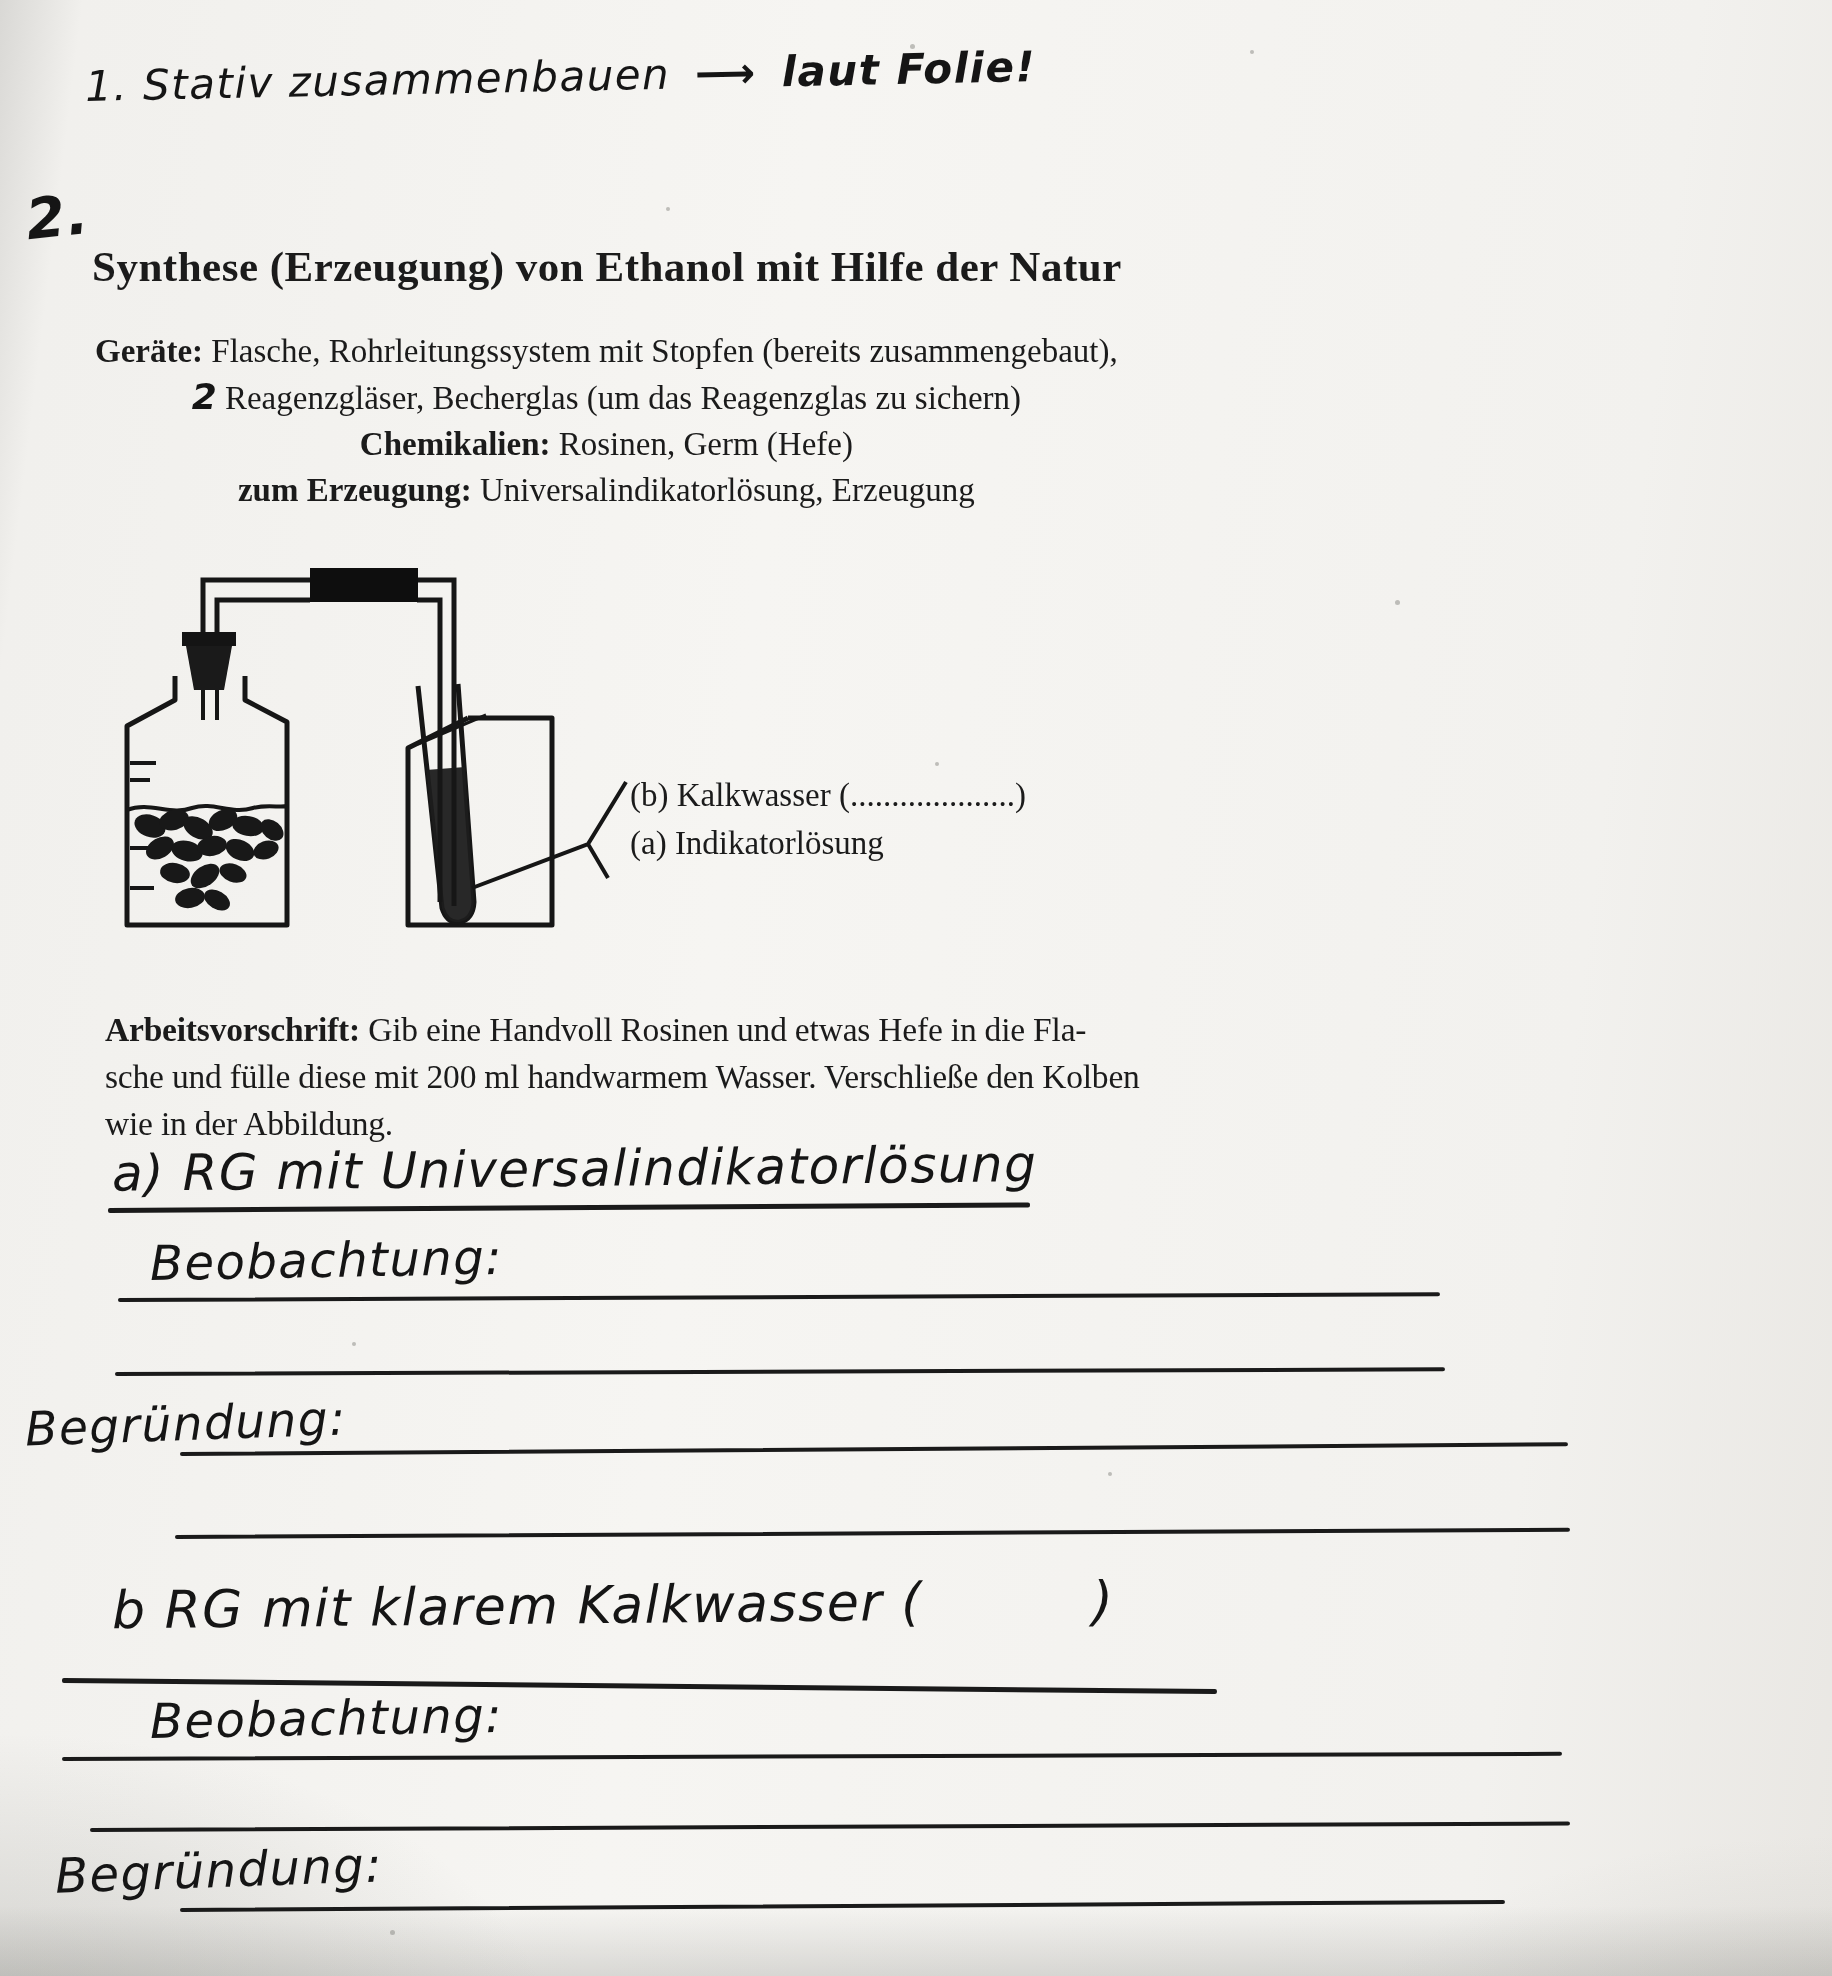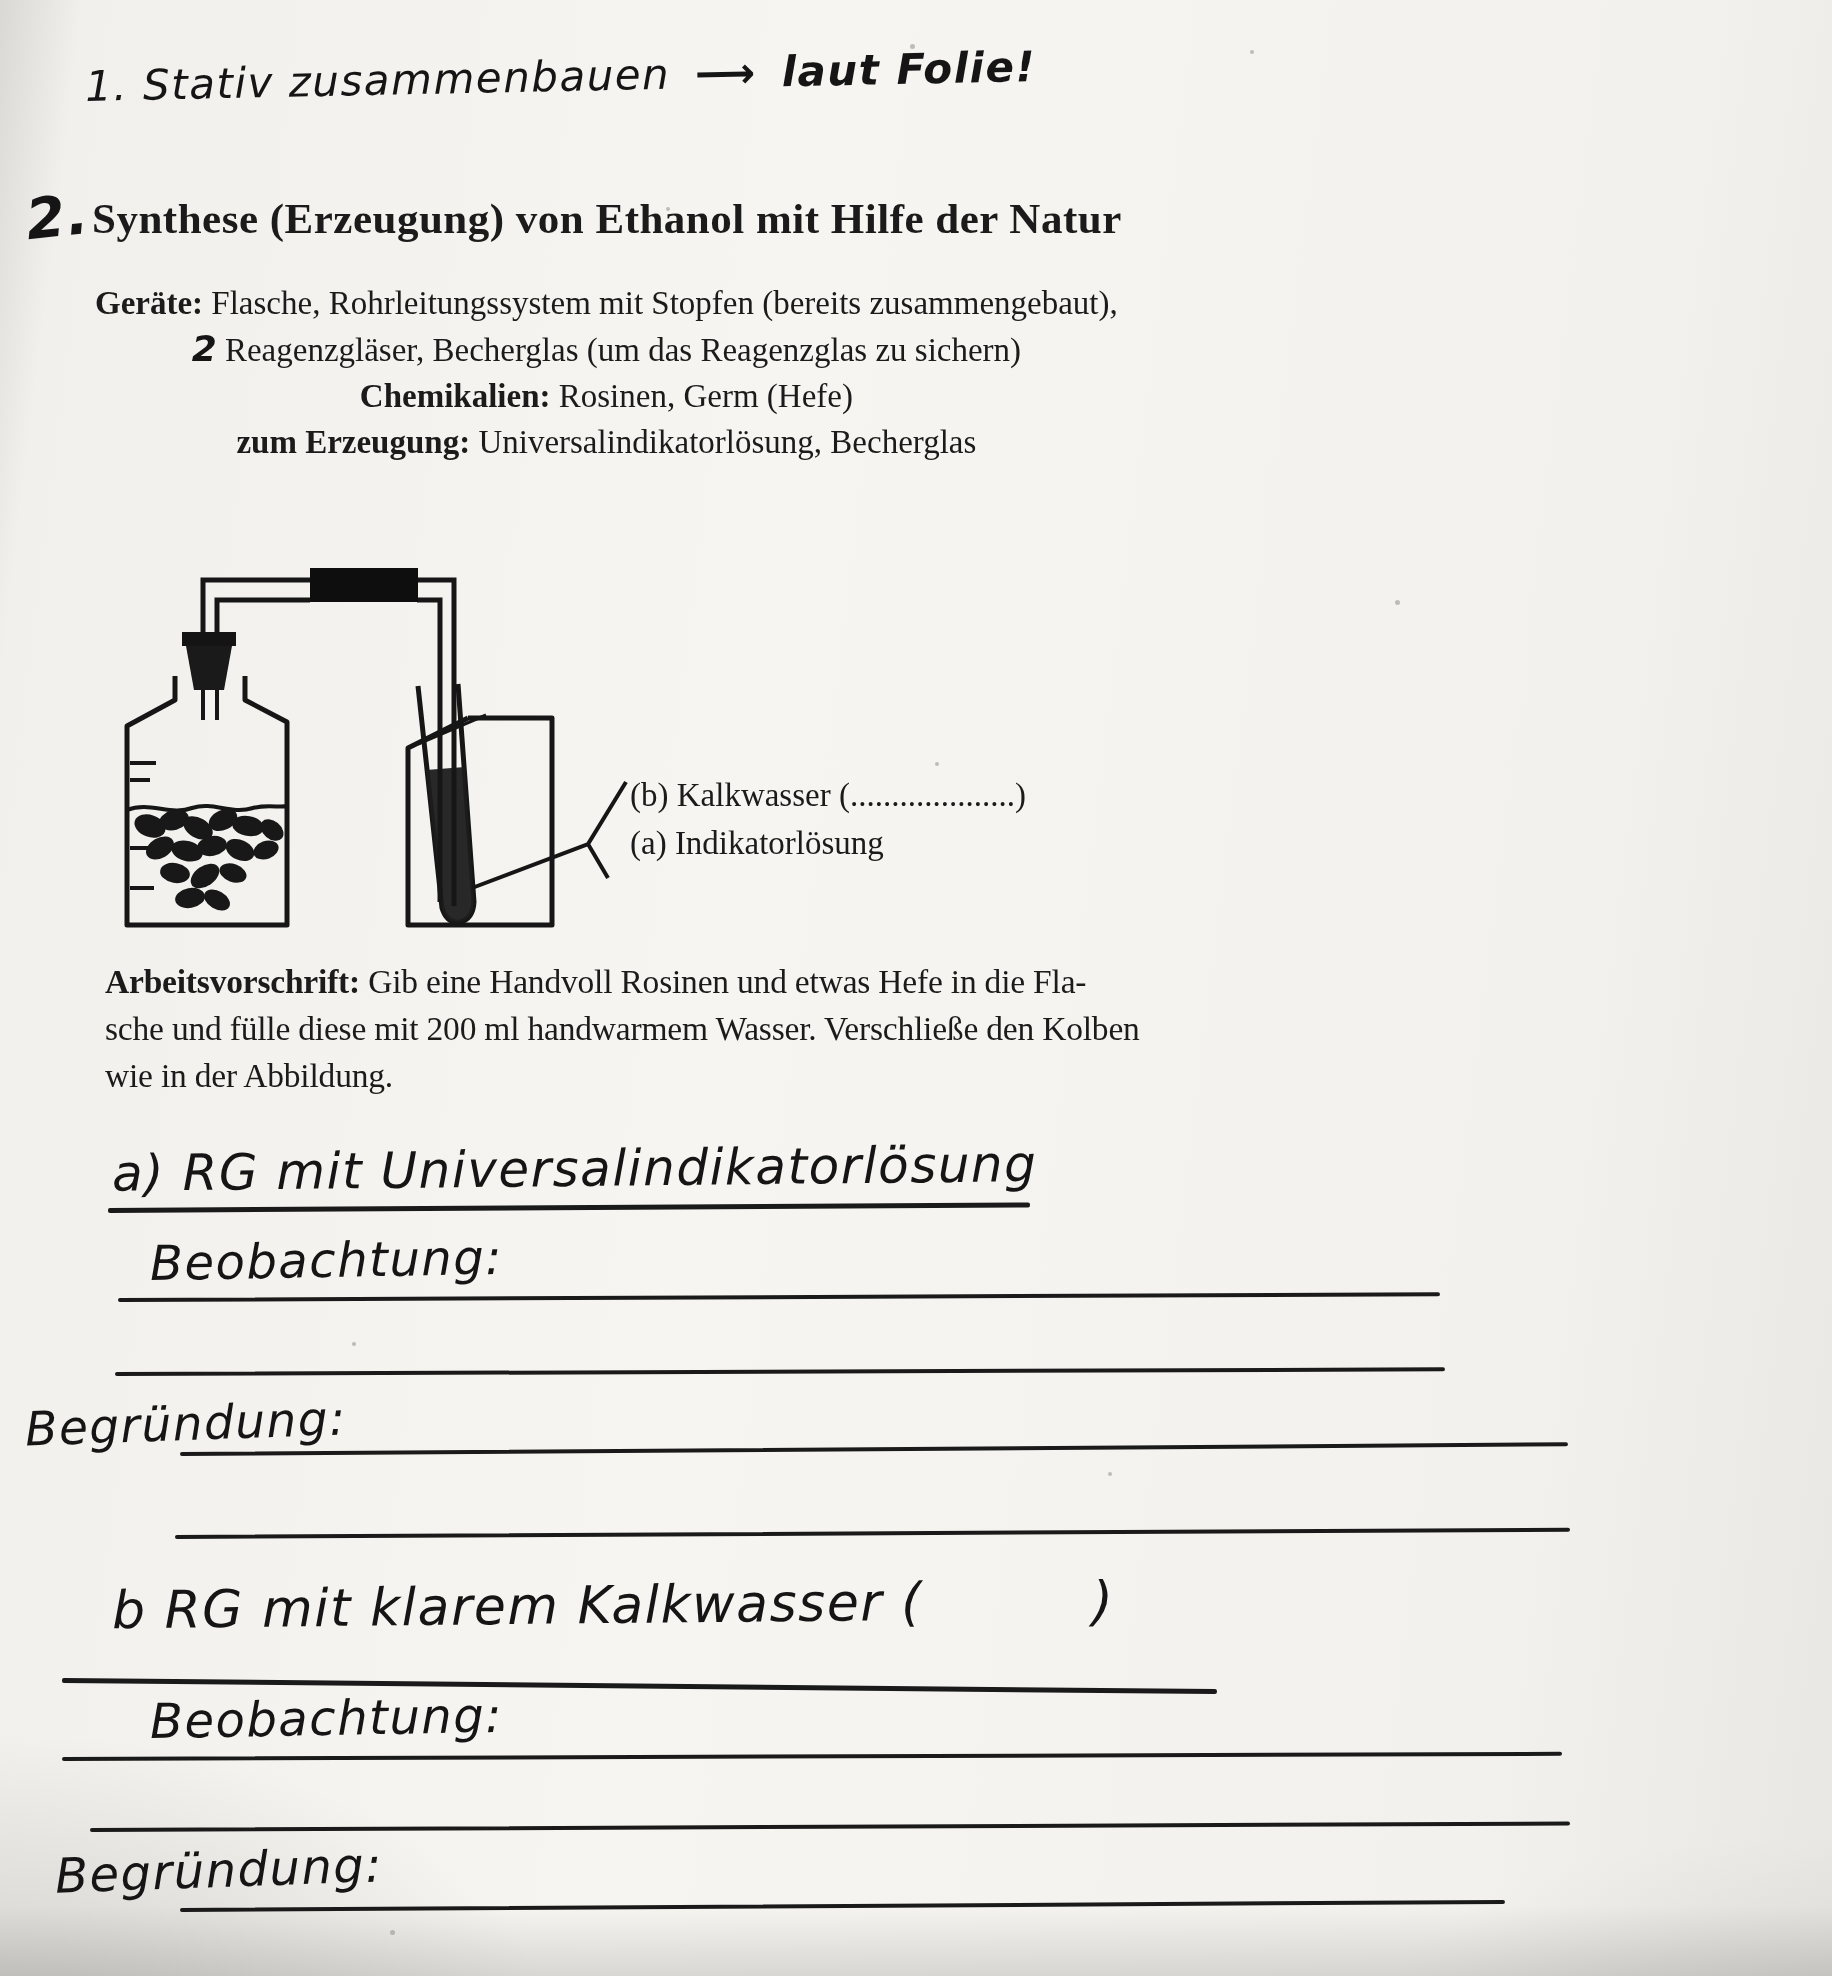--- a/index.html
+++ b/index.html
@@ -6,21 +6,21 @@
   #paper{
     position:relative;width:1832px;height:1976px;overflow:hidden;color:#1b1b1b;
     background:
       radial-gradient(900px 520px at 0% 104%, rgba(118,118,112,.30), transparent 62%),
       radial-gradient(760px 300px at 100% 102%, rgba(135,135,128,.16), transparent 60%),
       linear-gradient(to top, rgba(110,110,104,.22), transparent 70px),
       linear-gradient(97deg, #d9d8d5 0%, #f1f0ed 4%, #f6f5f2 40%, #f2f1ee 82%, #e9e7e3 100%);
     font-family:"Liberation Serif", serif;
   }
   .abs{position:absolute;}
-  .print{font-family:"Liberation Serif", serif;color:#1b1b1b;}
+  .print{font-family:"Liberation Serif", serif;color:#1b1b1b;margin-top:48px;}
   .b{font-weight:bold;}
   .hand{
     font-family:"DejaVu Sans", sans-serif;font-style:italic;color:#151515;
     letter-spacing:1.5px;white-space:nowrap;
   }
   .rule{
     position:absolute;height:4px;background:#1a1a1a;border-radius:2px;
     transform-origin:left center;
   }
   .speck{position:absolute;background:#8f8f8a;border-radius:50%;opacity:.55;}
@@ -51,21 +51,21 @@
     <div class="matline">
       <span class="hand hnum" style="font-size:36px;letter-spacing:0;">2</span>
       <span>Reagenzgläser, Becherglas (um das Reagenzglas zu sichern)</span>
     </div>
     <div class="matline">
       <span class="b">Chemikalien:</span>
       <span>Rosinen, Germ (Hefe)</span>
     </div>
     <div class="matline">
       <span class="b">zum Erzeugung:</span>
-      <span>Universalindikatorlösung, Becherglas</span>
+      <span>Universalindikatorlösung, Erzeugung</span>
     </div>
   </div>
 
   <svg class="abs" style="left:90px;top:558px;" width="1010" height="385" viewBox="0 0 1010 385">
 
     <path d="M378,160 L318,190 L318,367 L462,367 L462,160 L378,160" fill="none" stroke="#161616" stroke-width="5" stroke-linejoin="round"></path>
     <path d="M396,157 L328,186" fill="none" stroke="#161616" stroke-width="3"></path>
 
     <path d="M328,128 L352,350 Q357,366 370,364 Q383,361 384,344 L368,126" fill="none" stroke="#161616" stroke-width="5"></path>
     <path d="M336,212 L375,209 L384,344 Q383,361 370,364 Q357,366 352,350 Z" fill="#1c1c1c" opacity="0.95"></path>

